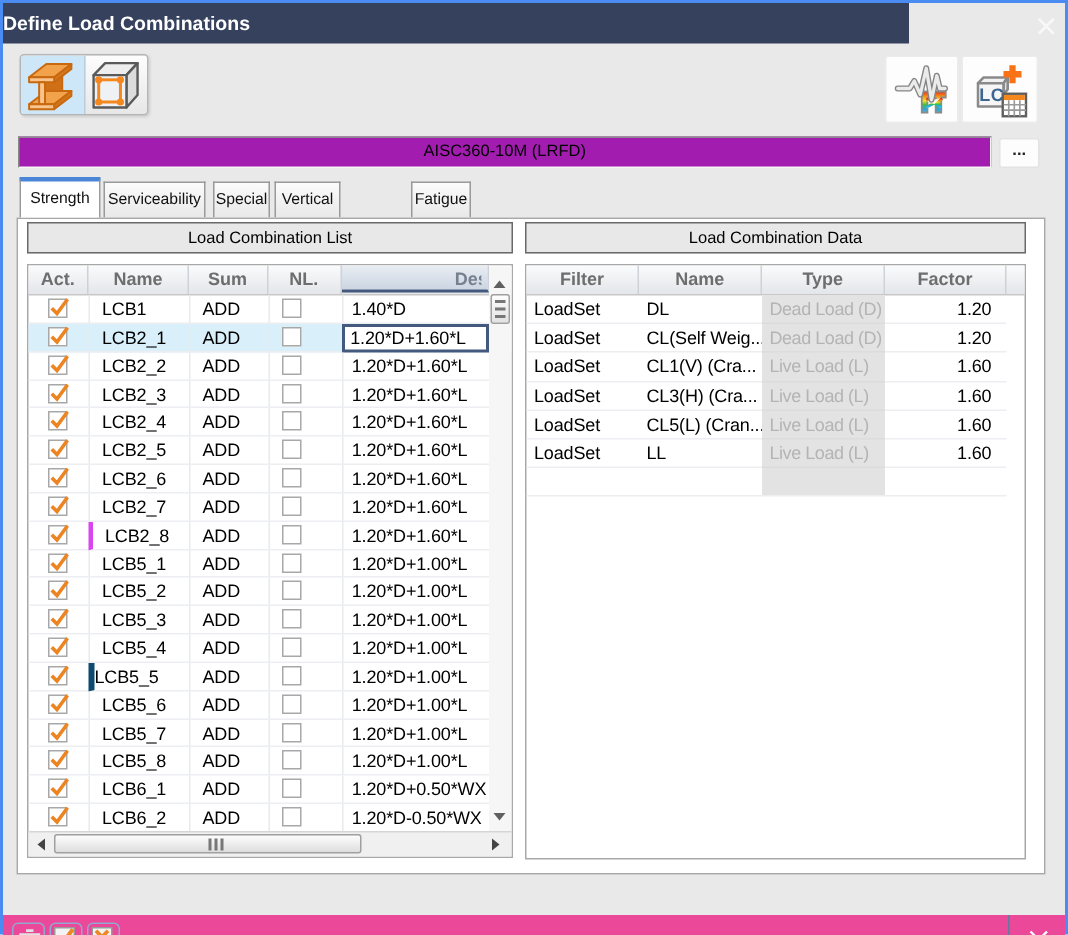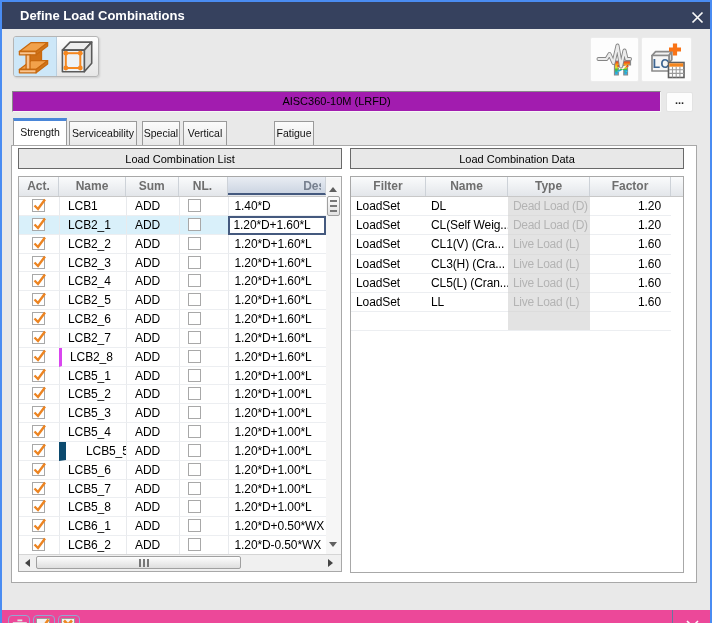--- a/index.html
+++ b/index.html
@@ -1,20 +1,20 @@
 <!DOCTYPE html>
 <html><head>
 <meta charset="utf-8">
 <style>
   html,body{margin:0;padding:0;}
   *{box-sizing:border-box;}
   body{font-family:"Liberation Sans",sans-serif;width:712px;height:623px;overflow:hidden;}
   .dlg{position:absolute;left:0;top:0;width:712px;height:623px;background:#e9e9e9;border:2px solid #4a8cf2;}
   .abs{position:absolute;}
-  .titlebar{left:0;top:0;width:708px;height:27px;background:#36415e;color:#fff;font-size:13px;font-weight:bold;line-height:27px;padding-left:18px;}
+  .titlebar{left:0;top:0;width:604px;height:27px;background:#36415e;color:#fff;font-size:13px;font-weight:bold;line-height:27px;padding-left:0;}
   
   
   .tgroup{left:11px;top:34px;width:86px;height:41px;border:1px solid #b5b5b5;border-radius:3px;background:linear-gradient(#fdfdfd,#e7e7e7);overflow:hidden;box-shadow:1px 1px 2px rgba(0,0,0,0.12);}
   .tsel{position:absolute;left:0;top:0;width:43px;height:41px;background:#cde7f8;border-right:1px solid #b9cfe0;}
   .rbtn{background:#fdfdfd;border:1px solid #ececec;border-radius:2px;}
   
   .field{left:10px;top:89px;width:649px;height:21px;background:#a21caf;border:1px solid #f6f6f6;border-top:1px solid #898989;border-left:1px solid #898989;text-align:center;font-size:11px;line-height:19px;color:#000;}
   .dots{left:664px;top:90px;width:27px;height:20px;background:#fdfdfd;border:1px solid #e3e3e3;border-radius:2px;text-align:center;font-size:11px;line-height:14px;font-weight:bold;color:#222;}
   
   .tab{position:absolute;border:1px solid #9a9a9a;border-bottom:none;background:linear-gradient(#fbfbfb,#e9e9e9);font-size:10.5px;color:#111;text-align:center;}
@@ -281,21 +281,21 @@
             <div class="cell rowline" style="left:159.5px;width:49px;border-left:1px solid #e8eaed;"></div>
             <div class="cell rowline" style="left:208.5px;width:98px;padding-left:6px;border-left:1px solid #e8eaed;">1.20*D+1.00*L</div>
             <div class="cb" style="left:13px;top:2px;"></div>
             <svg style="position:absolute;left:13px;top:1px" width="16" height="15" viewBox="0 0 16 15">
               <path d="M2.5 7.5 L6 11 L13 1.5" stroke="#ec8422" stroke-width="2.4" fill="none"></path>
             </svg>
             <div class="cb" style="left:169px;top:2px;"></div>
           </div>
           <div class="row" style="top:264.91999999999996px;height:18.84px;">
             <div class="cell rowline" style="left:0;width:40px;"></div>
-            <div class="cell rowline" style="left:40px;width:67px;padding-left:20px;border-left:7px solid #0c4a6e;">LCB5_5</div>
+            <div class="cell rowline" style="left:40px;width:67px;padding-left:0;border-left:4px solid #0c4a6e;">LCB5_5</div>
             <div class="cell rowline" style="left:107px;width:52.5px;padding-left:8px;border-left:1px solid #e8eaed;">ADD</div>
             <div class="cell rowline" style="left:159.5px;width:49px;border-left:1px solid #e8eaed;"></div>
             <div class="cell rowline" style="left:208.5px;width:98px;padding-left:6px;border-left:1px solid #e8eaed;">1.20*D+1.00*L</div>
             <div class="cb" style="left:13px;top:2px;"></div>
             <svg style="position:absolute;left:13px;top:1px" width="16" height="15" viewBox="0 0 16 15">
               <path d="M2.5 7.5 L6 11 L13 1.5" stroke="#ec8422" stroke-width="2.4" fill="none"></path>
             </svg>
             <div class="cb" style="left:169px;top:2px;"></div>
           </div>
           <div class="row" style="top:283.76px;height:18.84px;">

